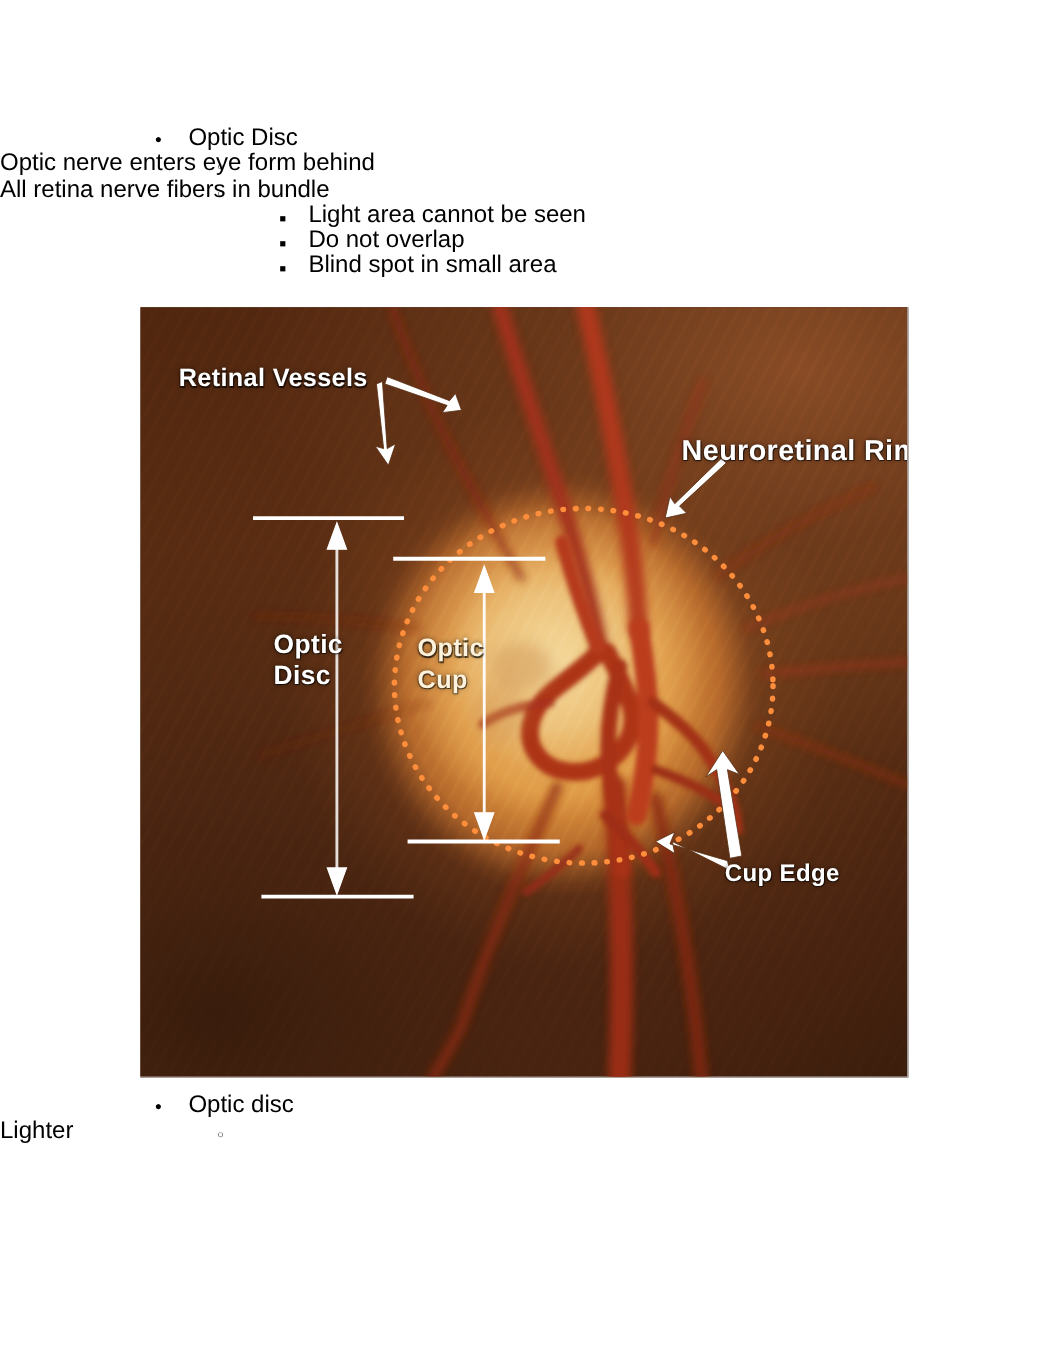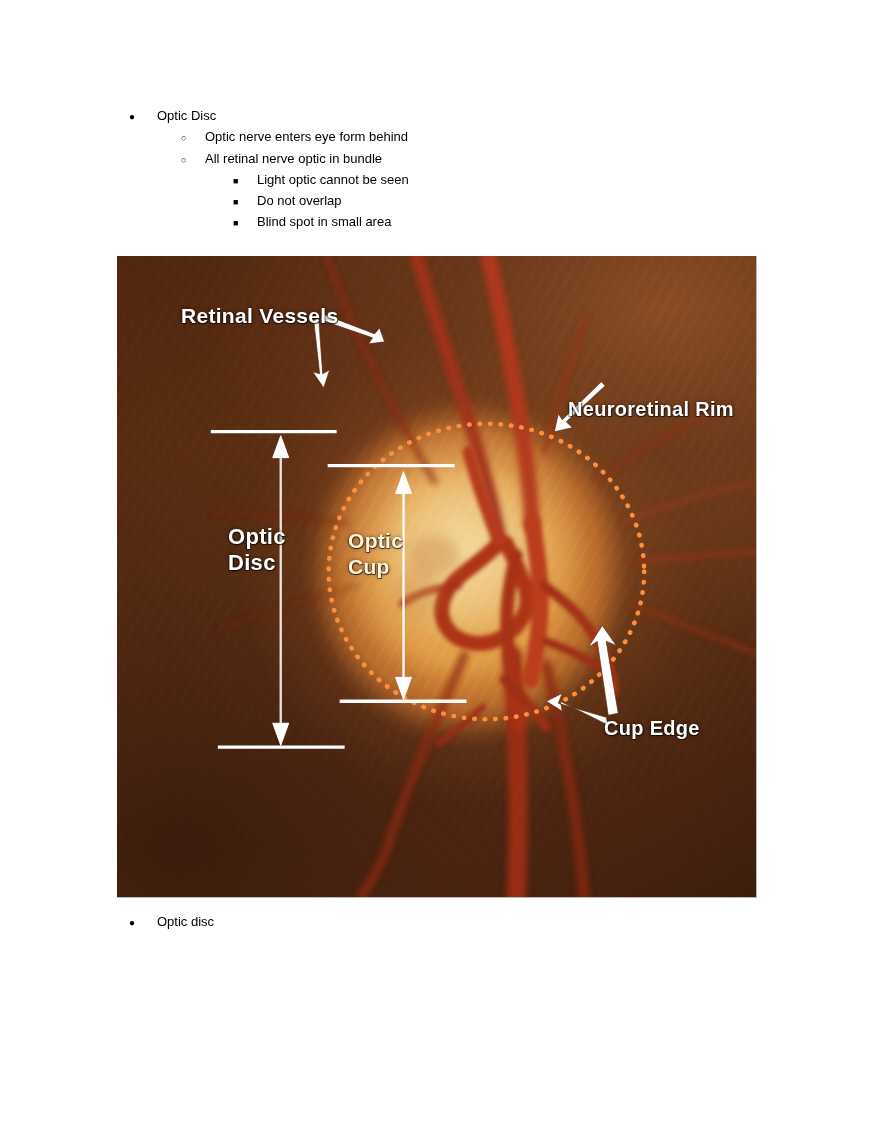--- a/index.html
+++ b/index.html
@@ -23,41 +23,41 @@
     left: 0; top: 0;
     width: 880px;
   }
   ul.outline {
     list-style: none;
     margin: 0;
     padding: 0;
   }
   .li {
     position: relative;
-    font-size: 13px;
+    font-size: 20px;
     line-height: 21.3px;
     white-space: nowrap;
   }
   .li .bullet {
     position: absolute;
     display: inline-block;
     text-align: left;
   }
   
   .lvl1 { padding-left: 157px; }
   .lvl1 > .bullet {
     left: 129px;
     top: 0px;
     width: 12px;
     font-size: 14.5px;
     line-height: 21.3px;
   }
   .lvl1 > .bullet::before { content: "\25CF"; font-size: 10px; }
   
-  .lvl2 { padding-left: 205px; }
+  .lvl2 { }
   .lvl2 > .bullet {
     left: 181px;
     top: 0px;
     width: 12px;
     line-height: 21.3px;
   }
   .lvl2 > .bullet::before { content: "\25CB"; font-size: 9px; }
   
   .lvl3 { padding-left: 257px; }
   .lvl3 > .bullet {
@@ -140,47 +140,47 @@
     color: #ffffff;
     font-family: "Liberation Sans", sans-serif;
     font-weight: bold;
     white-space: nowrap;
     text-shadow:
        1px 1px 0 rgba(0,0,0,.55),
       -1px 1px 0 rgba(0,0,0,.35),
        0 0 4px rgba(0,0,0,.55);
     letter-spacing: .3px;
   }
-  #lbl-retinal-vessels { left: 64px;  top: 48px;  font-size: 21px; }
-  #lbl-neuroretinal    { left: 451px; top: 106px; font-size: 20px; margin-top: 36px; }
+  #lbl-retinal-vessels { left: 32px;  top: 48px;  font-size: 21px; }
+  #lbl-neuroretinal    { left: 451px; top: 106px; font-size: 24px; }
   #lbl-cup-edge        { left: 487px; top: 461px; font-size: 20px; }
   #lbl-optic-disc      { left: 111px; top: 268px; font-size: 22px; line-height: 26px; }
   #lbl-optic-cup       { left: 231px; top: 272px; font-size: 21px; line-height: 26px;
                          color: #fdf3dd; }
 </style>
 </head>
 <body>
 
 <div id="top-list" class="doc">
   <ul class="outline">
     <li class="li lvl1">
       <span class="bullet"></span>
       <span>Optic Disc</span>
     </li>
     <li class="li lvl2">
       <span class="bullet"></span>
       <span>Optic nerve enters eye form behind</span>
     </li>
     <li class="li lvl2">
       <span class="bullet"></span>
-      <span>All retinal nerve optic in bundle</span>
+      <span>All retina nerve fibers in bundle</span>
     </li>
     <li class="li lvl3">
       <span class="bullet"></span>
-      <span>Light optic cannot be seen</span>
+      <span>Light area cannot be seen</span>
     </li>
     <li class="li lvl3">
       <span class="bullet"></span>
       <span>Do not overlap</span>
     </li>
     <li class="li lvl3">
       <span class="bullet"></span>
       <span>Blind spot in small area</span>
     </li>
   </ul>
@@ -302,14 +302,18 @@
     <span>Cup</span>
   </div>
 </div>
 
 <div id="bottom-list" class="doc">
   <ul class="outline">
     <li class="li lvl1">
       <span class="bullet"></span>
       <span>Optic disc</span>
     </li>
+    <li class="li lvl2">
+      <span class="bullet"></span>
+      <span>Lighter</span>
+    </li>
   </ul>
 </div>
 
 </body></html>

